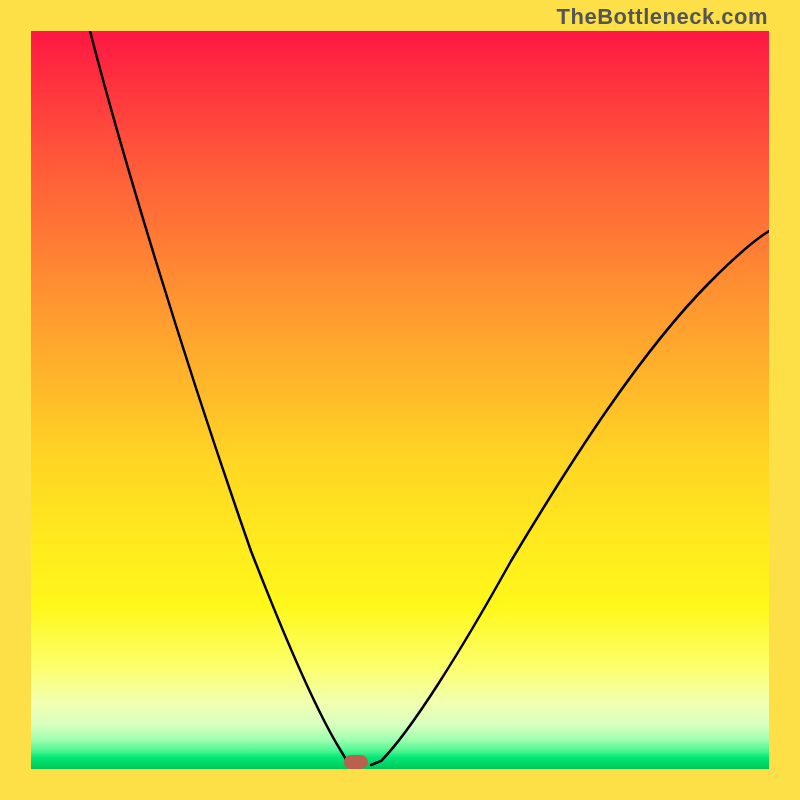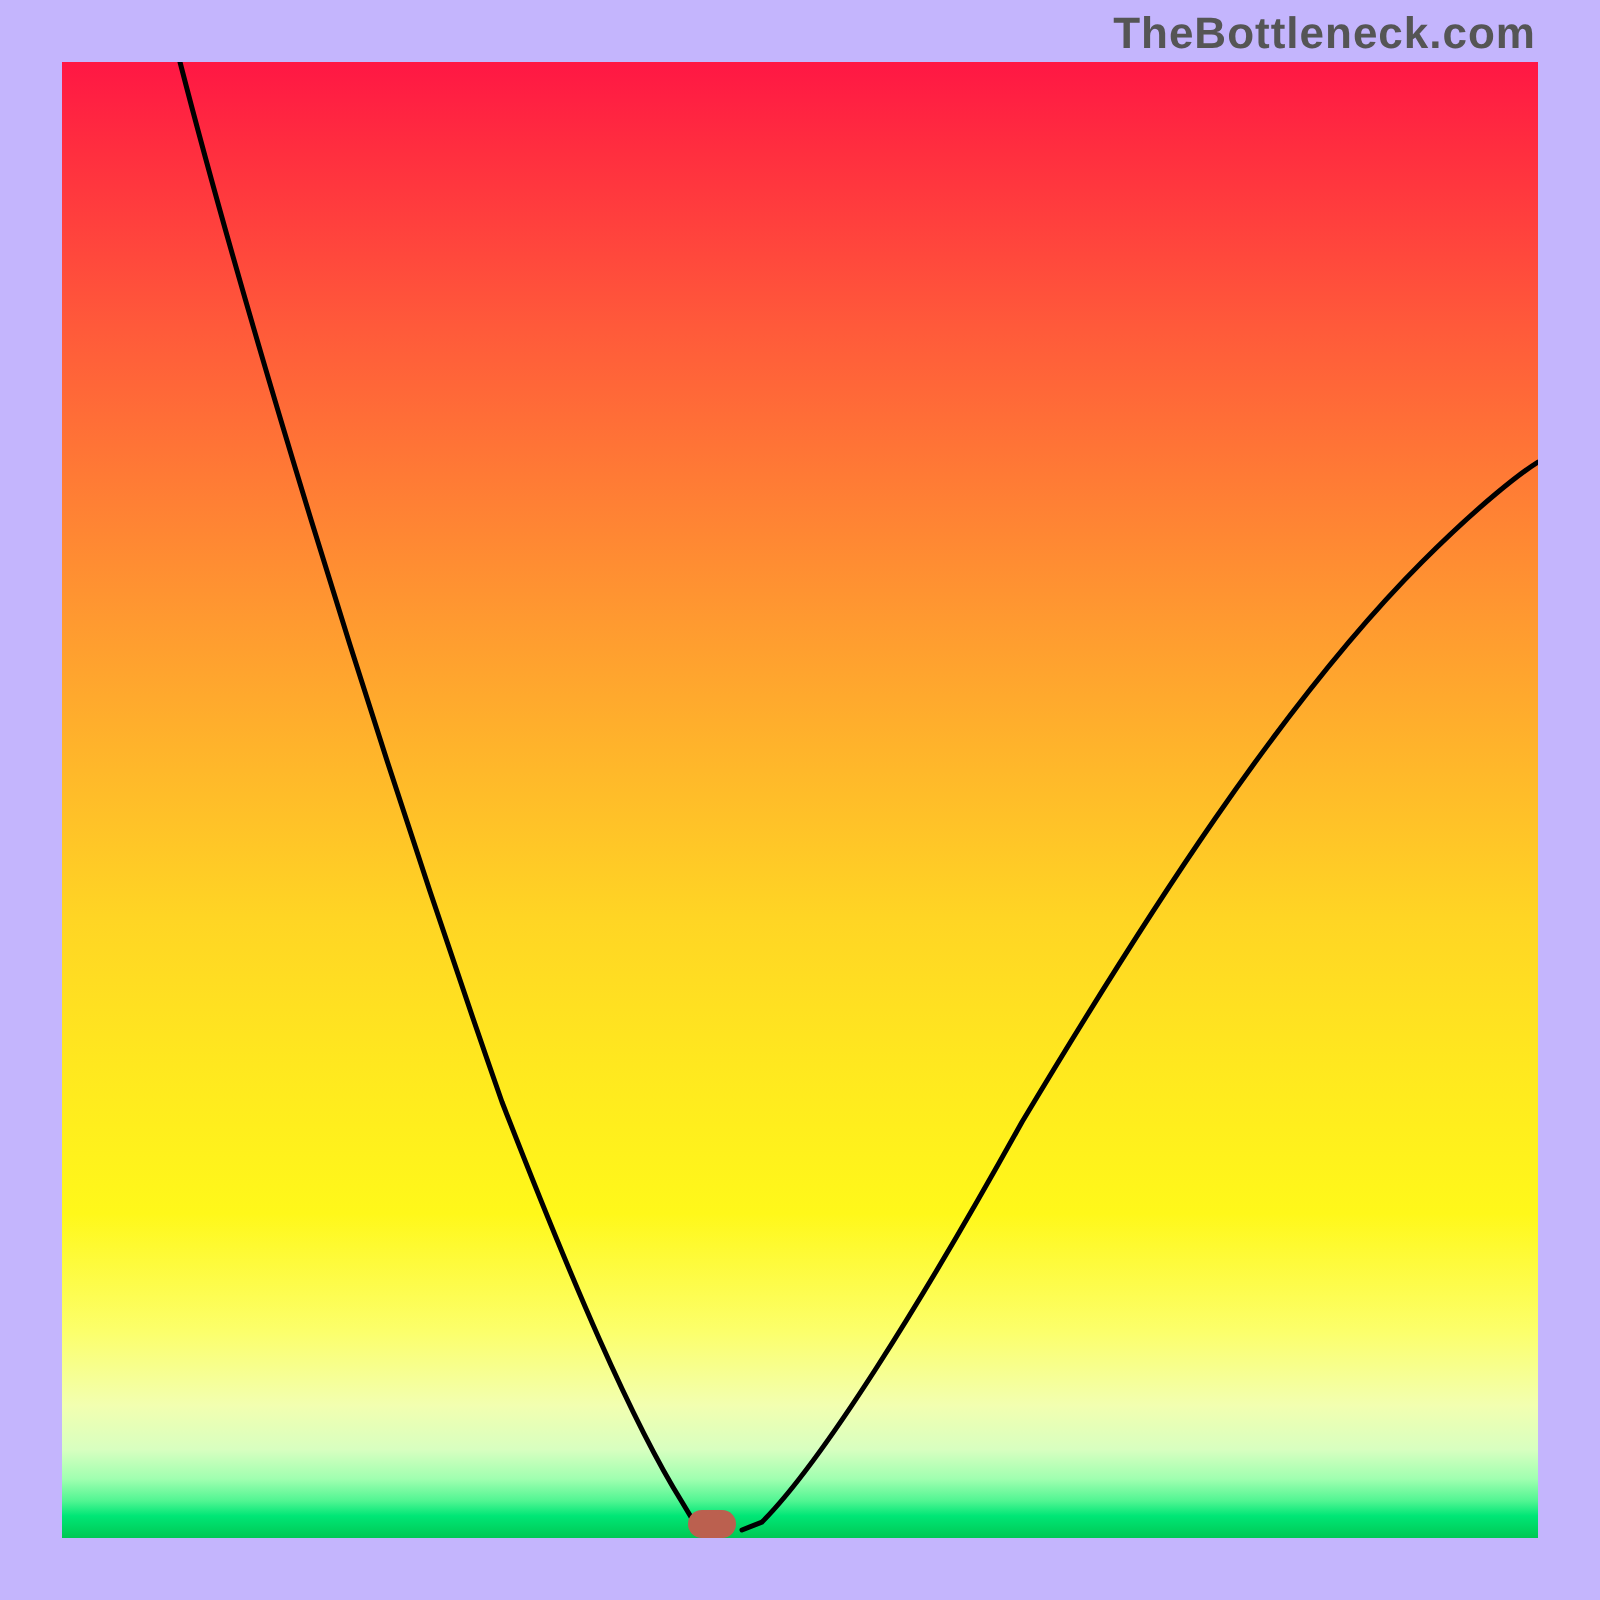--- a/index.html
+++ b/index.html
@@ -7,21 +7,21 @@
     padding: 0;
     width: 800px;
     height: 800px;
     background: #000;
     overflow: hidden;
   }
   .outer {
     position: relative;
     width: 800px;
     height: 800px;
-    background: #c4b5fd;
+    background: #fde047;
   }
   .plot {
     position: absolute;
     left: 31px;
     top: 31px;
     width: 738px;
     height: 738px;
     overflow: hidden;
   }
   .gradient {

